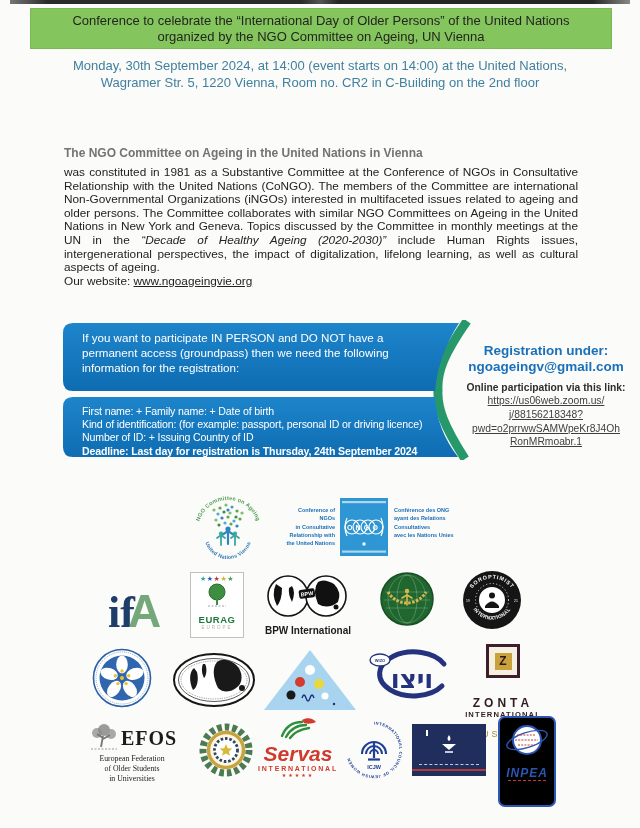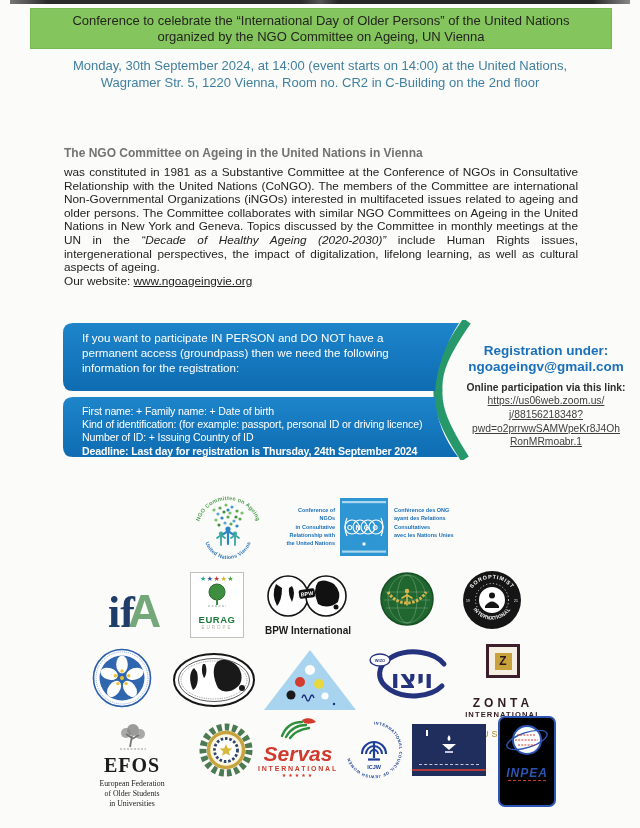--- a/index.html
+++ b/index.html
@@ -58,21 +58,21 @@
   .zonta{position:absolute;left:460px;top:644px;width:86px;text-align:center;}
   .zonta-emblem{width:28px;height:28px;margin:0 auto;border:3px solid #3c1f2b;background:#f5efe2;
     display:flex;align-items:center;justify-content:center;}
   .zonta-emblem span{display:block;width:17px;height:17px;background:#c9a23c;color:#2a161d;
     font-weight:800;font-size:12px;line-height:17px;}
   .zonta-name{font-size:12px;font-weight:700;color:#301c22;letter-spacing:4px;margin-top:18px;}
   .zonta-line2{font-size:7.6px;font-weight:600;color:#301c22;letter-spacing:1.1px;}
   .zonta-line3{font-size:9px;font-weight:400;color:#b08a2e;letter-spacing:3px;margin-top:10px;}
   
   .efos{position:absolute;left:78px;top:724px;width:108px;text-align:center;}
-  .efos-top{display:flex;align-items:center;justify-content:center;gap:2px;flex-direction:column;}
+  .efos-top{display:flex;align-items:center;justify-content:center;gap:2px;}
   .efos-name{font-family:"Liberation Serif",serif;font-size:20px;font-weight:600;color:#1c1c1c;letter-spacing:1px;}
   .efos-sub{font-family:"Liberation Serif",serif;font-size:7.8px;color:#222;line-height:10px;margin-top:2px;}
   
   .servas{position:absolute;left:258px;top:714px;width:80px;text-align:center;}
   .servas-name{font-size:21px;font-weight:700;font-style:italic;color:#cf3a2c;line-height:20px;}
   .servas-sub{font-size:7px;font-weight:700;color:#cf3a2c;letter-spacing:1.8px;margin-top:1px;}
   .servas-stars{font-size:5px;color:#cf3a2c;letter-spacing:2px;}
   
   .gwi{position:absolute;left:412px;top:724px;width:74px;height:52px;background:#202e5e;}
   .gwi-mark{position:absolute;left:14px;top:6px;width:2px;height:6px;background:#fff;}

